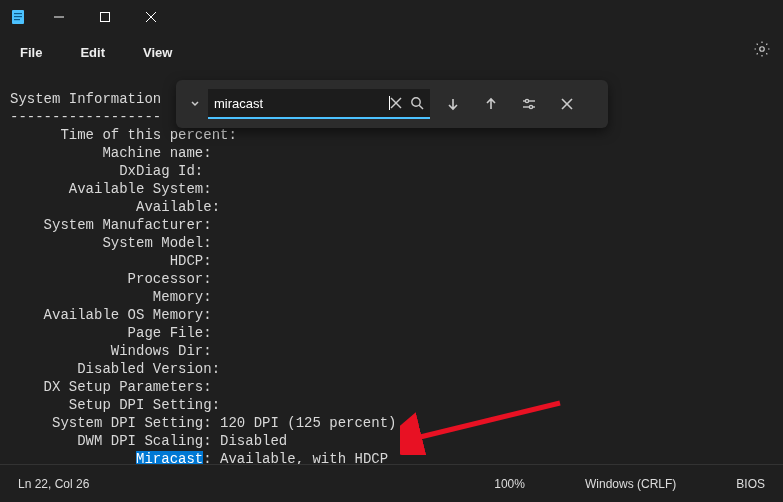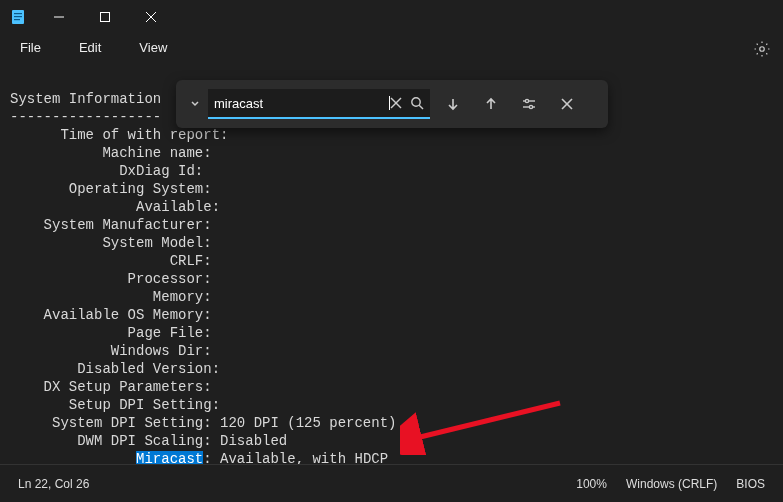--- a/index.html
+++ b/index.html
@@ -34,22 +34,24 @@
   .win-btn {
     width: 46px;
     display: flex;
     align-items: center;
     justify-content: center;
     color: #fff;
   }
   .menu-bar {
     height: 36px;
     display: flex;
+    align-items: center;
     padding: 0 8px;
     position: relative;
+    font-weight: bold;
   }
   .menu-item {
     font-size: 13px;
     color: #eee;
     padding: 6px 12px;
     margin-right: 14px;
     border-radius: 4px;
   }
   .settings-gear {
     position: absolute;
@@ -128,21 +130,21 @@
     background: #1f1f1f;
     border-top: 1px solid #333;
     display: flex;
     align-items: center;
     font-size: 12px;
     color: #ddd;
     padding: 16px 18px;
   }
   .status-left { flex: 0 0 auto; }
   .status-spacer { flex: 1; }
-  .status-cell { margin-left: 19px; }
+  .status-cell { margin-left: 60px; }
   .caret {
     display: inline-block;
     width: 1px; height: 14px;
     background: #fff;
     vertical-align: middle;
     margin-left: -1px;
   }
   .arrow {
     position: absolute;
     left: 400px;
@@ -191,28 +193,28 @@
     <svg width="18" height="18" viewBox="0 0 24 24" fill="none" stroke="#ccc" stroke-width="1.6">
       <circle cx="12" cy="12" r="3"></circle>
       <path d="M12 2v2M12 20v2M4.9 4.9l1.4 1.4M17.7 17.7l1.4 1.4M2 12h2M20 12h2M4.9 19.1l1.4-1.4M17.7 6.3l1.4-1.4"></path>
     </svg>
   </div>
 </div>
 
 <div class="editor">
 <span>System Information</span>
 <span>------------------</span>
-<span>      Time of with report:</span>
+<span>      Time of this percent:</span>
 <span>           Machine name:</span>
 <span>             DxDiag Id:</span>
-<span>       Operating System:</span>
+<span>       Available System:</span>
 <span>               Available:</span>
 <span>    System Manufacturer:</span>
 <span>           System Model:</span>
-<span>                   CRLF:</span>
+<span>                   HDCP:</span>
 <span>              Processor:</span>
 <span>                 Memory:</span>
 <span>    Available OS Memory:</span>
 <span>              Page File:</span>
 <span>            Windows Dir:</span>
 <span>        Disabled Version:</span>
 <span>    DX Setup Parameters:</span>
 <span>       Setup DPI Setting:</span>
 <span>     System DPI Setting: </span><span>120 DPI (125 percent)</span>
 <span>        DWM DPI Scaling: </span><span>Disabled</span>

